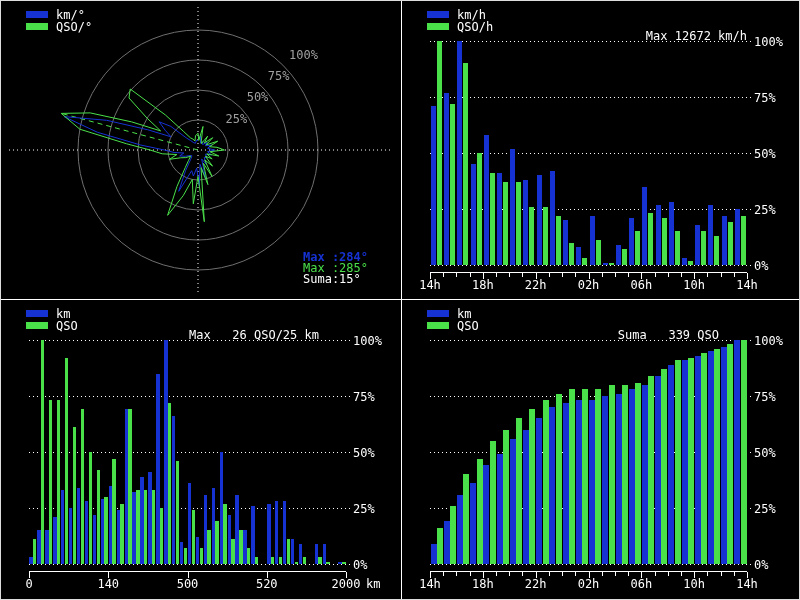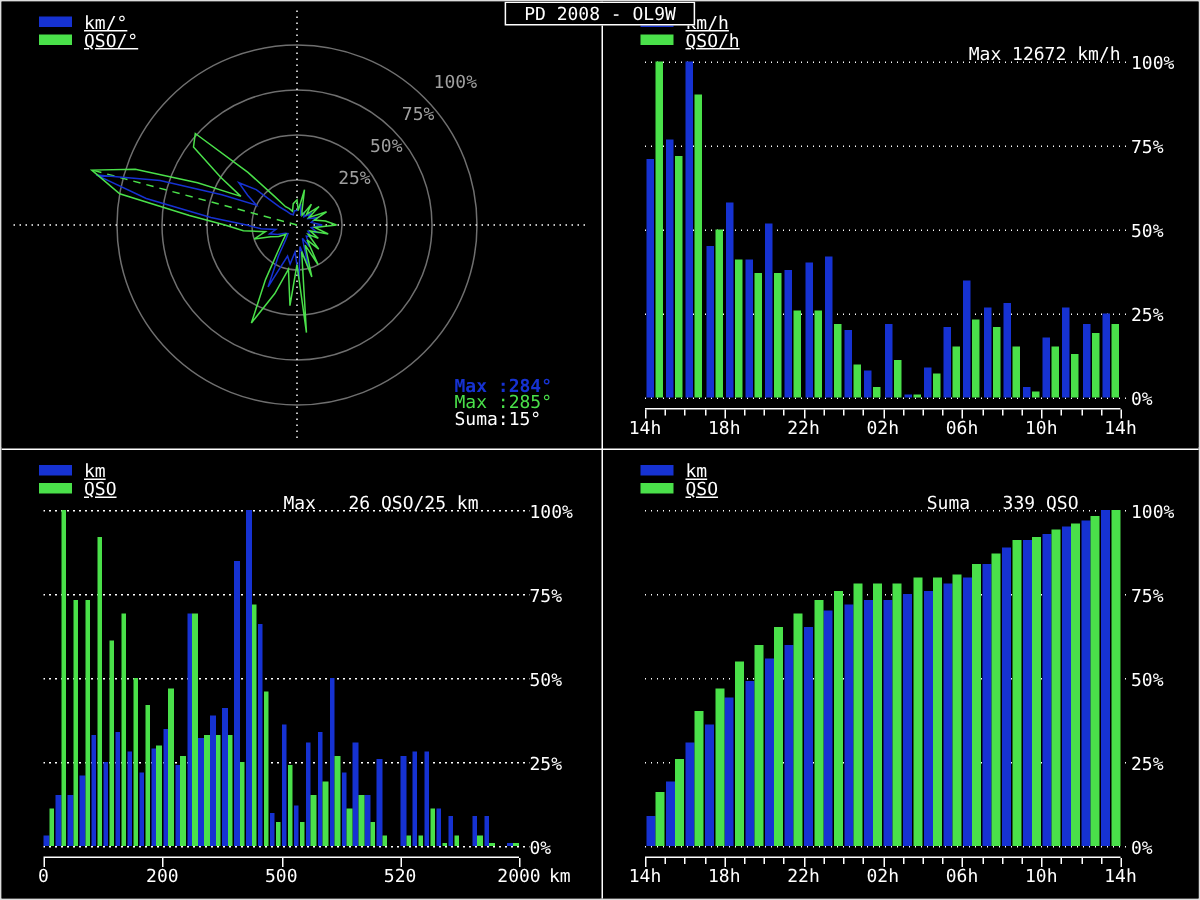--- a/index.html
+++ b/index.html
@@ -14,21 +14,21 @@
   #p-rate {left:401px;top:0;width:398px;height:297px;}
   #p-dist {left:0;top:299px;width:399px;height:299px;}
   #p-suma {left:401px;top:299px;width:398px;height:299px;}
   .vdiv{position:absolute;left:400px;top:0;width:1px;height:600px;background:#fff;}
   .hdiv{position:absolute;left:0;top:298px;width:800px;height:1px;background:#fff;}
   #titlebox{
     position:absolute; left:50%; top:0; transform:translateX(-50%);
     border:1px solid #fff; background:#000; padding:0 12px; height:14px;
     line-height:14px; z-index:5; white-space:pre;
   }
-  .legend{position:absolute; left:25px; top:8px; z-index:2;text-decoration:underline;}
+  .legend{position:absolute; left:25px; top:8px; z-index:2;}
   .lrow{display:flex; align-items:center; height:11px; margin-bottom:1px;}
   .sw{width:22px; height:7px; margin-right:8px;}
   .hdr{position:absolute; top:8px; width:260px; text-align:right; white-space:pre; line-height:11px;}
   .hdr-rate{right:53px;} .hdr-bot{right:81px;}
   .grid{position:absolute; height:1px; background:repeating-linear-gradient(90deg,#fff 0 1px,transparent 1px 4px);}
   .ylab{position:absolute; white-space:pre;}
   .bar{position:absolute;}
   .xaxis{position:absolute; height:1px; background:#fff;}
   .tick{position:absolute; width:1px; background:#fff;}
   .xlab{position:absolute; width:34px; text-align:center; white-space:pre;}
@@ -279,21 +279,21 @@
       <div class="bar" style="left: 285.7px; top: 239px; width: 3.4px; height: 25px; background: rgb(74, 224, 74);"></div>
       <div class="bar" style="left: 293.625px; top: 262px; width: 3.4px; height: 2px; background: rgb(74, 224, 74);"></div>
       <div class="bar" style="left: 301.55px; top: 257px; width: 3.4px; height: 7px; background: rgb(74, 224, 74);"></div>
       <div class="bar" style="left: 317.4px; top: 257px; width: 3.4px; height: 7px; background: rgb(74, 224, 74);"></div>
       <div class="bar" style="left: 325.325px; top: 262px; width: 3.4px; height: 2px; background: rgb(74, 224, 74);"></div>
       <div class="bar" style="left: 341.175px; top: 262px; width: 3.4px; height: 2px; background: rgb(74, 224, 74);"></div>
       <div class="xaxis" style="left: 28px; top: 271px; width: 317px;"></div>
       <div class="tick" style="left: 28px; top: 272px; height: 6px;"></div>
       <div class="xlab" style="left: 11px; top: 277px;">0</div>
       <div class="tick" style="left: 107.25px; top: 272px; height: 6px;"></div>
-      <div class="xlab" style="left: 90.25px; top: 277px;">200</div>
+      <div class="xlab" style="left: 90.25px; top: 277px;">140</div>
       <div class="tick" style="left: 186.5px; top: 272px; height: 6px;"></div>
       <div class="xlab" style="left: 169.5px; top: 277px;">500</div>
       <div class="tick" style="left: 265.75px; top: 272px; height: 6px;"></div>
       <div class="xlab" style="left: 248.75px; top: 277px;">520</div>
       <div class="tick" style="left: 345px; top: 272px; height: 6px;"></div>
       <div class="xlab" style="left: 328px; top: 277px;">2000</div>
       <div class="xunit" style="left: 365px; top: 277px;">km</div>
     </div>
 
   <div class="panel" id="p-suma">
@@ -399,14 +399,13 @@
       <div class="xlab" style="left: 275.167px; top: 277px;">10h</div>
       <div class="tick" style="left: 305.375px; top: 272px; height: 4px;"></div>
       <div class="tick" style="left: 318.583px; top: 272px; height: 4px;"></div>
       <div class="tick" style="left: 331.792px; top: 272px; height: 4px;"></div>
       <div class="tick" style="left: 345px; top: 272px; height: 6px;"></div>
       <div class="xlab" style="left: 328px; top: 277px;">14h</div>
     </div>
 
   <div class="vdiv"></div>
   <div class="hdiv"></div>
-  <div id="titlebox"><span>PD 2008 - OL9W</span></div>
 </div>
 
 </body></html>

